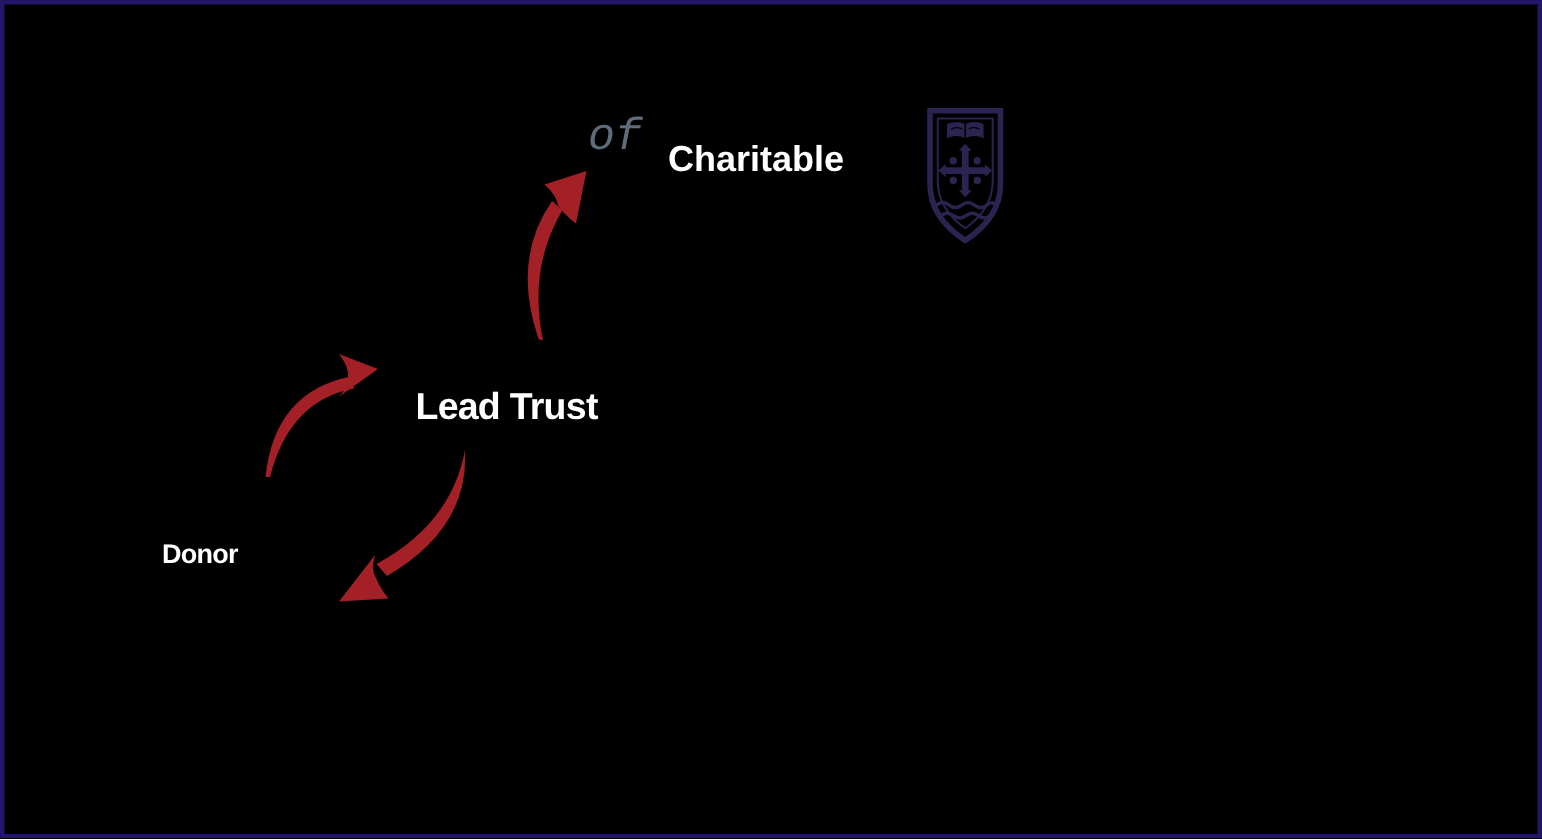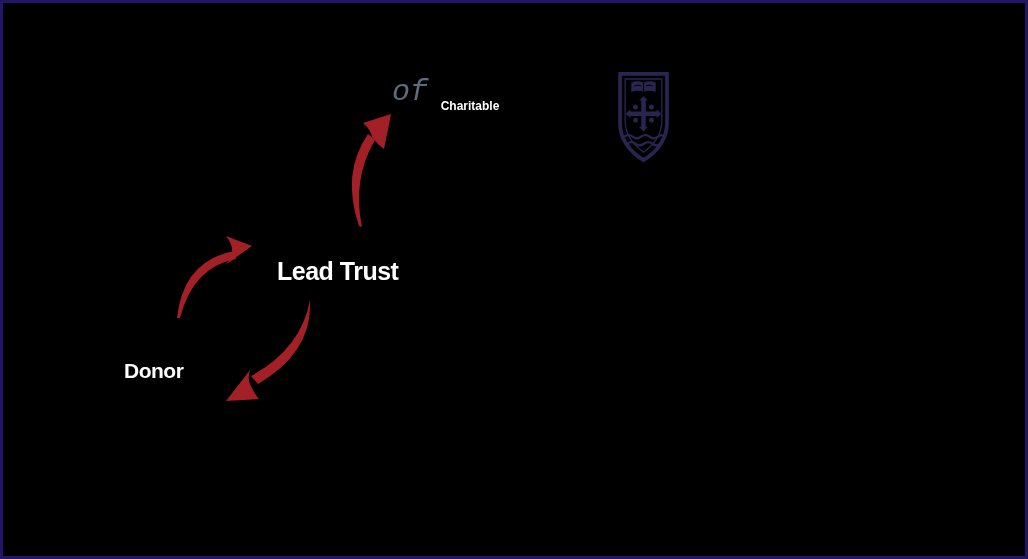--- a/index.html
+++ b/index.html
@@ -82,38 +82,38 @@
   
   .node-label {
     position: absolute;
     color: var(--label-white, #ffffff);
     font-weight: bold;
     z-index: 3;
     white-space: nowrap;
     text-align: center;
   }
   .node-charitable {
-    left: 380px;
+    left: 414px;
     top: 95px;
     width: 180px;
     text-align: center;
-    font-size: 12px;
+    font-size: 24px;
     line-height: 23px;
   }
   .node-lead-trust {
     left: 277px;
     top: 259px;
     font-size: 25px;
     line-height: 1;
     letter-spacing: -0.5px;
   }
   .node-donor {
-    left: 124px;
+    left: 108px;
     top: 360px;
-    font-size: 21px;
+    font-size: 18px;
     line-height: 1;
     letter-spacing: -0.5px;
   }
 </style>
 </head>
 <body>
 
 <div class="canvas">
 
   <div class="frame"></div>

